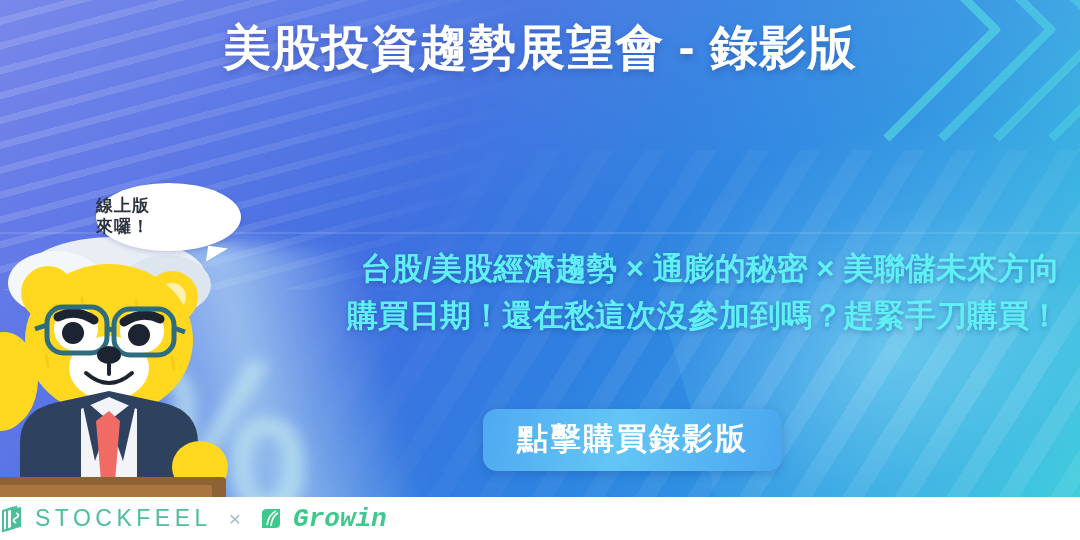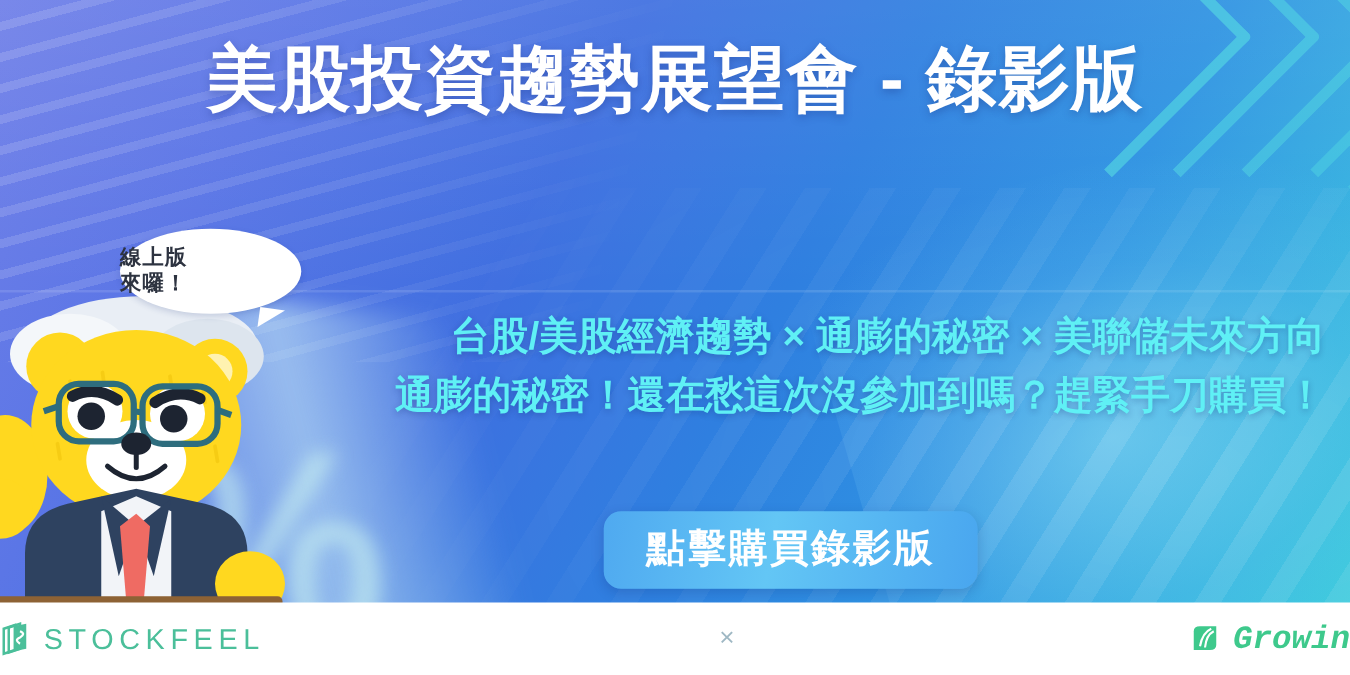--- a/index.html
+++ b/index.html
@@ -88,21 +88,21 @@
   .headline{
     position:absolute;left:0;top:18px;width:1080px;
     text-align:center;z-index:6;
     color:#ffffff;
     font-weight:700;
     letter-spacing:1px;
     text-shadow:0 3px 7px rgba(25,50,130,0.35);
     font-family:"Liberation Sans","DejaVu Sans",sans-serif;
   }
   .headline .line1{font-size:56px;line-height:1.16;white-space:nowrap;}
-  .headline .line2{font-size:57px;line-height:1.16;white-space:nowrap;margin-top:12px;}
+  .headline .line2{font-size:48px;line-height:1.16;white-space:nowrap;margin-top:2px;}
 
   
   .bubble{
     position:absolute;left:96px;top:183px;width:145px;height:68px;
     background:#ffffff;border-radius:50%/50%;
     z-index:9;
     display:flex;align-items:flex-start;justify-content:center;
     flex-direction:column;
     box-shadow:0 2px 5px rgba(30,50,120,0.18);
   }
@@ -149,23 +149,23 @@
     box-shadow:0 3px 9px rgba(20,45,120,0.22);
     font-family:"Liberation Sans","DejaVu Sans",sans-serif;
     white-space:nowrap;
   }
 
   
   .mascot{position:absolute;left:-14px;top:205px;width:250px;height:300px;z-index:8;}
 
   
   .footer{
-    position:absolute;left:0;bottom:0;width:1080px;height:58px;
+    position:absolute;left:0;bottom:0;width:1080px;height:43px;
     background:#ffffff;z-index:12;
-    display:flex;align-items:center;justify-content:space-between;gap:28px;
+    display:flex;align-items:center;justify-content:flex-start;gap:17px;
   }
   .brand{display:flex;align-items:center;gap:9px;}
   .brand-text{
     color:#4bbf9a;font-size:23px;font-weight:400;letter-spacing:4.5px;
     font-family:"Liberation Sans","DejaVu Sans",sans-serif;
   }
   .brand-text2{
     color:#3ec98c;font-size:26px;font-weight:700;font-style:italic;
     letter-spacing:0px;
     font-family:Liberation Mono, monospace;
@@ -255,21 +255,21 @@
     </svg>
   </div>
 
   <div class="bubble">
     <div class="bt">線上版</div>
     <div class="bt">來囉！</div>
   </div>
 
   <div class="body-copy">
     <div class="body-line">台股/美股經濟趨勢 × 通膨的秘密 × 美聯儲未來方向</div>
-    <div class="body-line">通膨的秘密！還在愁這次沒參加到嗎？趕緊手刀購買！</div>
+    <div class="body-line">購買日期！還在愁這次沒參加到嗎？趕緊手刀購買！</div>
   </div>
 
   <div class="cta-wrap">
     <div class="cta">點擊購買錄影版</div>
   </div>
 
   <div class="footer">
     <div class="brand">
       <svg width="26" height="28" viewBox="0 0 26 28">
         <path d="M3 6 L12 3 L12 23 L3 26 Z" fill="none" stroke="#4bbf9a" stroke-width="2"></path>

